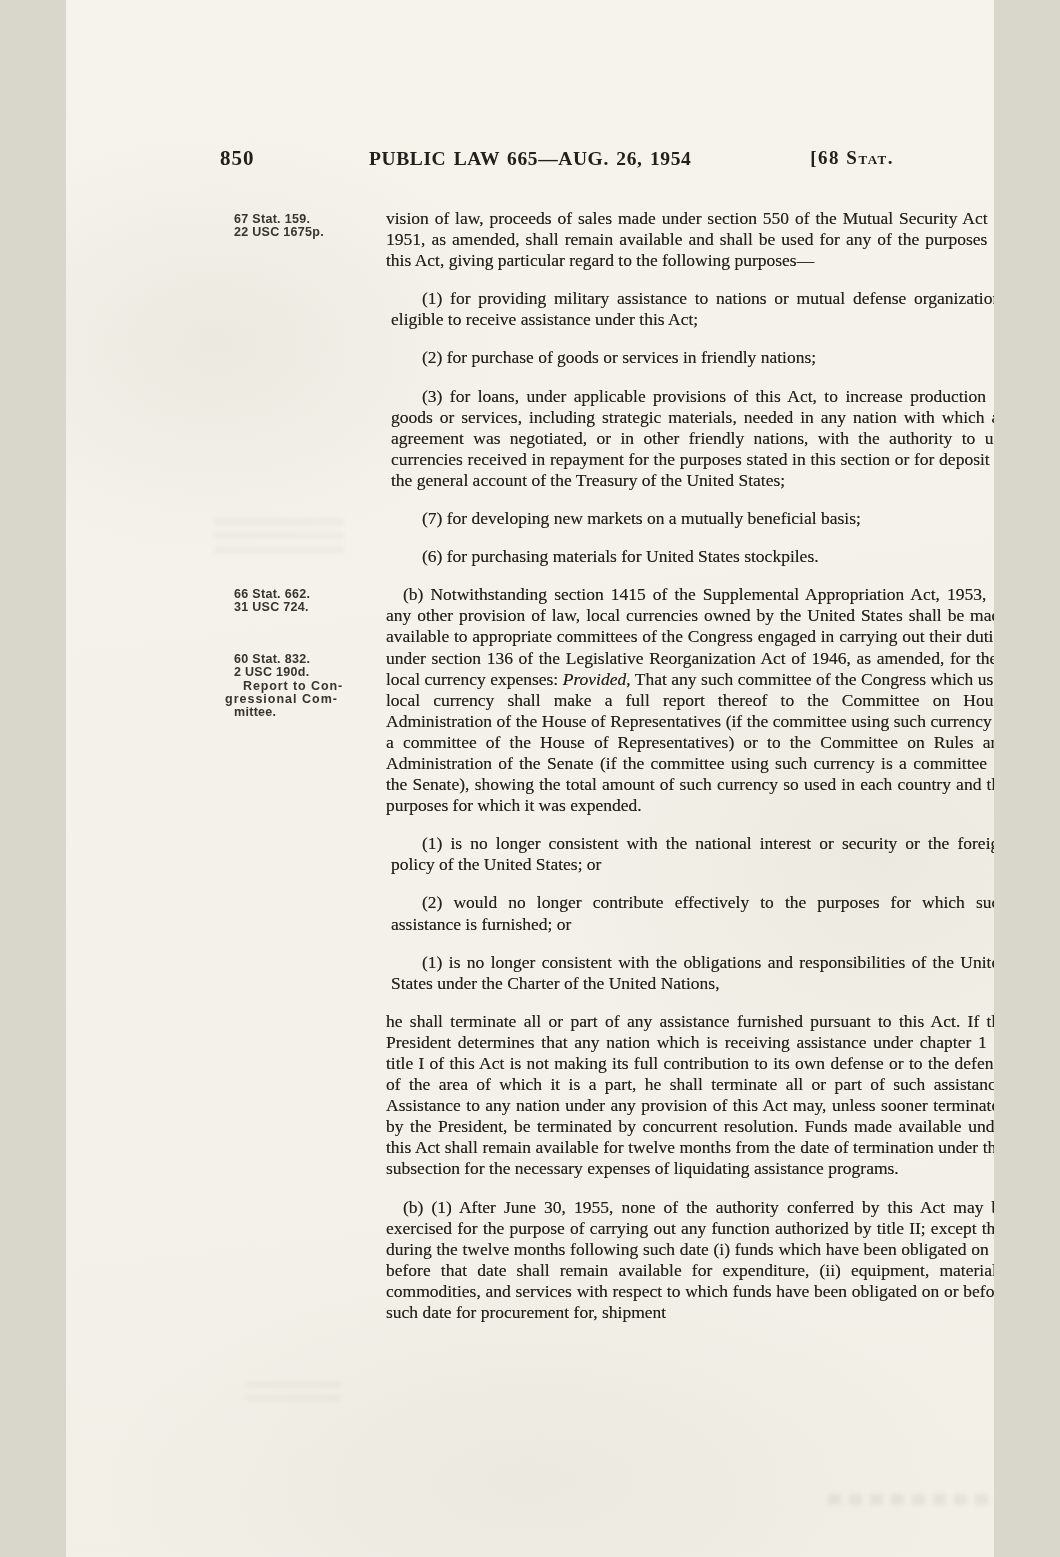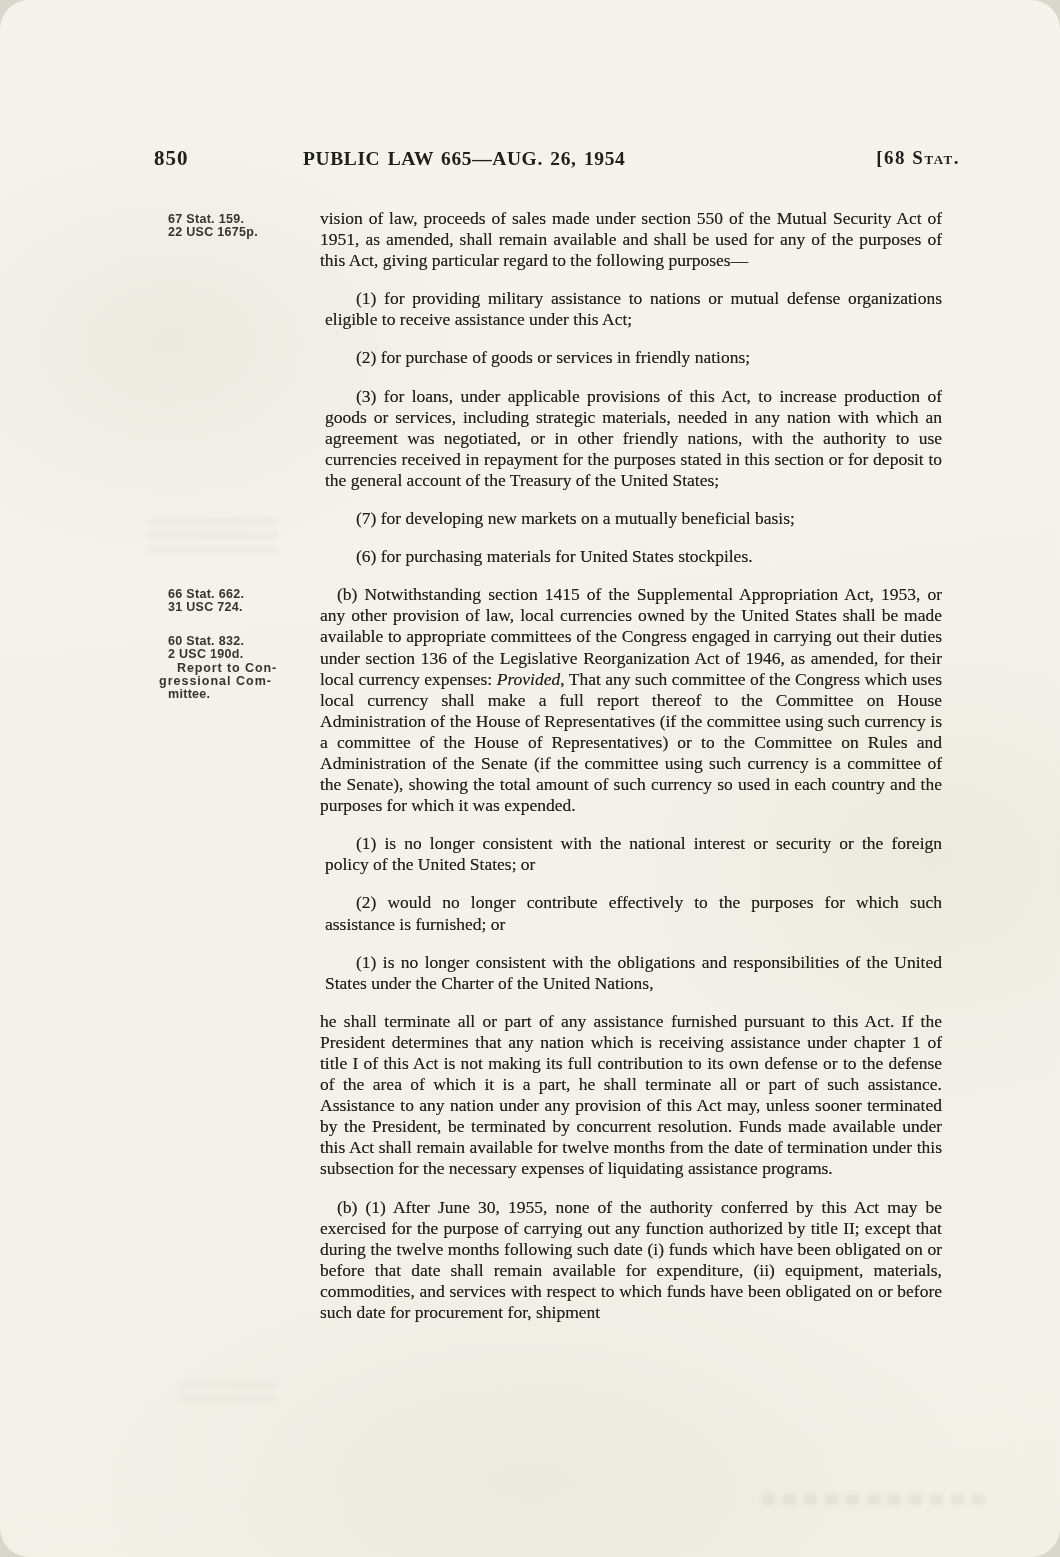--- a/index.html
+++ b/index.html
@@ -2,31 +2,30 @@
 <html><head>
 <meta charset="utf-8">
 <style>
   html, body { margin: 0; padding: 0; }
   body {
     background: #d9d6cc;
     font-family: "Liberation Serif", serif;
   }
   .page {
     position: relative;
-    width: 1060px;
+    width: 928px;
     height: 1557px;
     margin: 0 auto;
     overflow: hidden;
     color: #21201c;
     background:
       radial-gradient(ellipse 420px 300px at 16% 22%, rgba(205,200,185,0.22), transparent 70%),
       radial-gradient(ellipse 500px 380px at 88% 55%, rgba(208,203,188,0.20), transparent 70%),
       radial-gradient(ellipse 600px 300px at 50% 95%, rgba(210,205,190,0.18), transparent 72%),
       linear-gradient(173deg, #f5f3ec 0%, #f3f1e9 55%, #f1efe6 100%);
-    border-radius: 29px;
   }
   
   .ghost {
     position: absolute;
     filter: blur(2px);
     opacity: 0.35;
     pointer-events: none;
   }
   .ghost-a {
     left: 148px; top: 518px; width: 130px; height: 42px;
@@ -125,21 +124,21 @@
 
   <aside class="margin-notes">
       <div class="margin-note" style="top: 213px;">
         <div class="note-line">67 Stat. 159.</div>
         <div class="note-line">22 USC 1675p.</div>
       </div>
       <div class="margin-note" style="top: 588px;">
         <div class="note-line">66 Stat. 662.</div>
         <div class="note-line">31 USC 724.</div>
       </div>
-      <div class="margin-note" style="top: 635px;">
+      <div class="margin-note" style="top: 653px;">
         <div class="note-line">60 Stat. 832.</div>
         <div class="note-line">2 USC 190d.</div>
         <div class="note-line">Report to Con-</div>
         <div class="note-line">gressional Com-</div>
         <div class="note-line">mittee.</div>
       </div>
     </aside>
 
   <main class="body-text">
       <p class="para flush"><span>vision of law, proceeds of sales made under section 550 of the Mutual Security Act of 1951, as amended, shall remain available and shall be used for any of the purposes of this Act, giving particular regard to the following purposes—</span></p>

